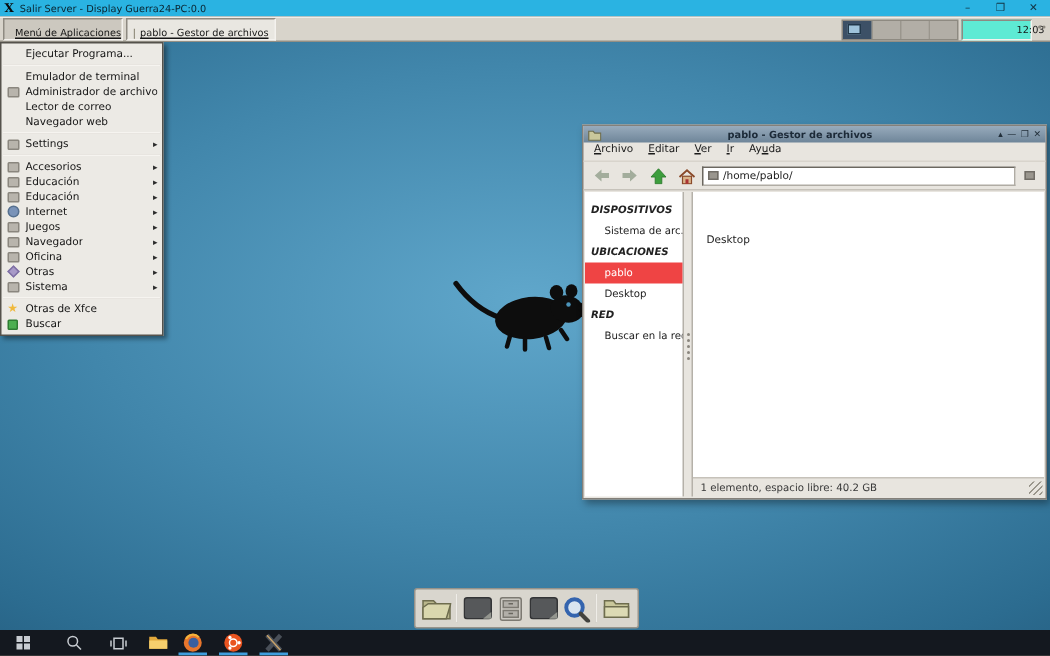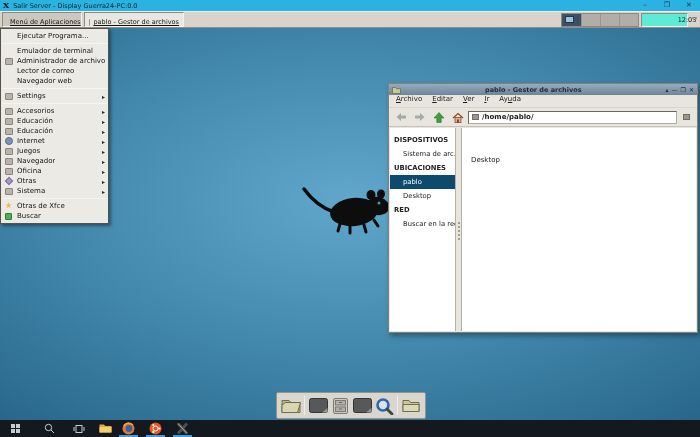--- a/index.html
+++ b/index.html
@@ -47,30 +47,30 @@
   .menu-sep { height:1px; background:#c7c3bb; border-bottom:1px solid #f6f4f0; margin:2px 1px; }
 
   
   .thunar { position:absolute; left:388px; top:83px; width:310px; height:250px; background:#e8e5df; border:1px solid #84807a; box-shadow:2px 3px 5px rgba(0,0,0,.35); }
   .t-titlebar { height:11px; background:linear-gradient(#98abbc, #6e8599); display:flex; align-items:center; padding:0 3px; }
   .t-title { flex:1; text-align:center; font-size:6.5px; font-weight:bold; color:#1c2a38; white-space:nowrap; overflow:hidden; }
   .t-controls { display:flex; gap:3px; }
   .t-ctrl { font-size:6px; color:#222f3a; line-height:11px; }
   .t-menubar { height:13px; display:flex; align-items:flex-start; padding-left:2px; font-size:7px; color:#1a1a1a; border-bottom:1px solid #d8d4cc; }
   .mb-item { padding:0 5px; }
-  .t-toolbar { height:19px; display:flex; align-items:center; padding:0 3px; gap:2px; border-bottom:1px solid #c6c2ba;font-weight:bold; }
+  .t-toolbar { height:19px; display:flex; align-items:center; padding:0 3px; gap:2px; border-bottom:1px solid #c6c2ba; }
   .nav-btn { width:17px; height:15px; display:flex; align-items:center; justify-content:center; }
   .path-entry { flex:1; height:13px; background:#fff; border:1px solid; border-color:#6b675f #b0aca4 #b0aca4 #6b675f; display:flex; align-items:center; gap:3px; padding:0 3px; font-size:7px; color:#1a1a1a; }
   .mini-generic { width:7px; height:6px; background:#9a968e; border:1px solid #716d66; flex:none; }
   .t-right-btn { width:15px; height:15px; display:flex; align-items:center; justify-content:center; }
   .t-body { position:absolute; left:1px; right:1px; top:44px; bottom:1px; display:flex; }
   .t-sidebar { width:66px; background:#fff; border-right:1px solid #b5b1a9; font-size:6.8px; padding-top:5px; color:#222; }
-  .sb-header { font-weight:bold; padding:3px 3px 3px 4px; white-space:nowrap; }
+  .sb-header { font-weight:bold; padding:3px 3px 3px 4px; white-space:nowrap;font-style:italic; }
   .sb-item { padding:3px 2px 3px 13px; white-space:nowrap; overflow:hidden; }
-  .sb-item.selected { background:#0c4a6e; color:#fff; }
+  .sb-item.selected { background:#ef4444; color:#fff; }
   .t-sep { width:6px; background:#e8e5df; border-right:1px solid #b5b1a9; position:relative; }
   .t-grip { position:absolute; left:2px; top:50%; width:2px; height:2px; background:#8a867e; border-radius:50%; box-shadow:0 4px 0 #8a867e, 0 8px 0 #8a867e, 0 -4px 0 #8a867e, 0 -8px 0 #8a867e; }
   .t-right-col { flex:1; display:flex; flex-direction:column; }
   .t-main { flex:1; background:#fff; position:relative; }
   .file-label { position:absolute; left:9px; top:28px; font-size:7px; color:#1a1a1a; }
   .t-statusbar { height:13px; background:#e8e5df; border-top:1px solid #c6c2ba; display:flex; align-items:center; padding-left:5px; font-size:6.8px; color:#3a3a3a; position:relative; }
   .resize-grip { position:absolute; right:1px; bottom:1px; width:9px; height:9px; background:repeating-linear-gradient(135deg, transparent 0 2px, #9a968c 2px 3px); }
 
   
   .dock { position:absolute; left:276px; top:392px; width:150px; height:27px; background:#d9d6ce; border:1px solid #97938a; border-radius:2px; display:flex; align-items:center; padding:0 4px; gap:2px; }
@@ -317,20 +317,24 @@
         <div class="sb-header">RED</div>
         <div class="sb-item">Buscar en la red</div>
       </div>
       <div class="t-sep">
           <span class="t-grip"></span>
         </div>
       <div class="t-right-col">
         <div class="t-main">
           <span class="file-label">Desktop</span>
         </div>
+        <div class="t-statusbar">
+          <span>1 elemento, espacio libre: 40.2 GB</span>
+          <span class="resize-grip"></span>
+        </div>
       </div>
     </div>
   </div>
 
   <div class="dock">
     <span class="dock-btn">
       <svg width="20" height="17">
           <path d="M1 3.5 h7 l2 2 h9 v10 h-18 z" fill="#b9b78c" stroke="#6e6d4e"></path>
           <path d="M1 8 l3.5 -2.5 h15 l-3 10 h-15.5 z" fill="#d9d7ae" stroke="#6e6d4e"></path>
         </svg>

